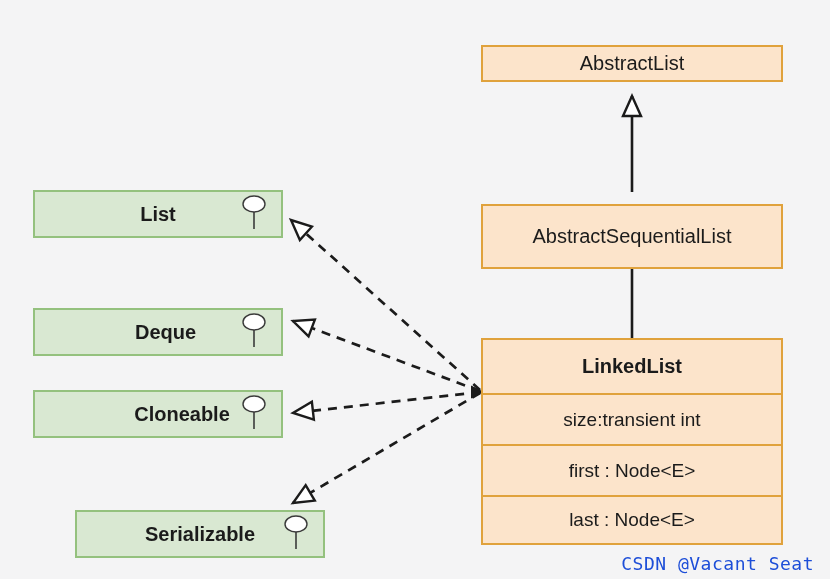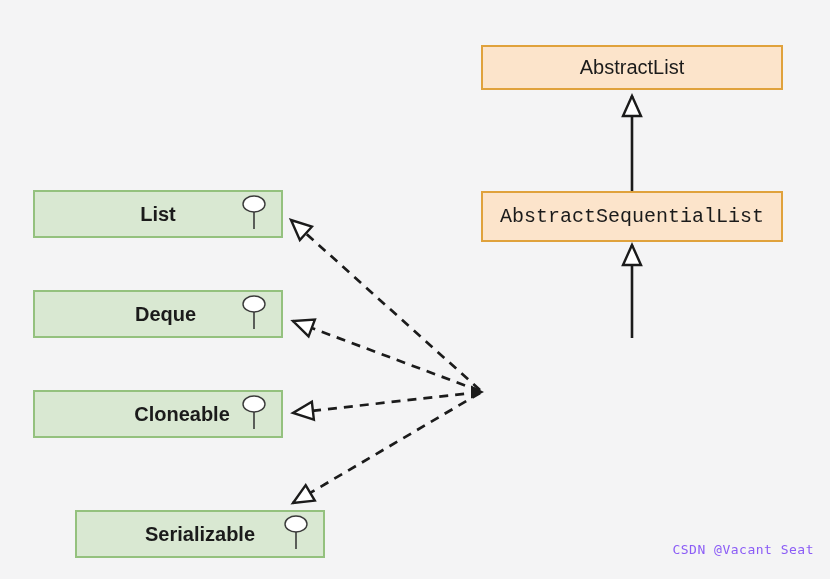--- a/index.html
+++ b/index.html
@@ -21,22 +21,22 @@
     position: absolute;
     left: 481px;
     width: 302px;
     background: #fce4cb;
     border: 2px solid #e0a23c;
     display: flex;
     align-items: center;
     justify-content: center;
     font-size: 20px;
   }
-  #box-abstractlist { top: 45px; height: 45px; }
-  #box-abstractsequentiallist { top: 191px; height: 51px; font-family: Liberation Mono, monospace; }
+  #box-abstractlist { top: 45px; height: 37px; }
+  #box-abstractsequentiallist { top: 204px; height: 65px; }
 
   #box-linkedlist {
     position: absolute;
     left: 481px;
     top: 338px;
     width: 302px;
     height: 207px;
     background: #fce4cb;
     border: 2px solid #e0a23c;
     display: grid;
@@ -59,40 +59,40 @@
     height: 48px;
     background: #d9e8d2;
     border: 2px solid #94c17e;
     display: flex;
     align-items: center;
     justify-content: center;
     font-weight: bold;
     font-size: 20px;
   }
   #iface-list         { top: 190px; }
-  #iface-deque        { top: 290px; padding-left: 15px; }
+  #iface-deque        { top: 308px; padding-left: 15px; }
   #iface-cloneable    { top: 390px; padding-left: 48px; }
   #iface-serializable { top: 510px; margin-left: 42px; }
 
   .lollipop {
     position: absolute;
     right: 14px;
     top: 3px;
     width: 26px;
     height: 38px;
   }
 
   
   #watermark {
     position: absolute;
     right: 16px;
-    bottom: 22px;
+    bottom: 5px;
     font-family: "DejaVu Sans Mono", monospace;
-    font-size: 13px;
-    color: #8b5cf6;
+    font-size: 18px;
+    color: #1d4ed8;
     letter-spacing: 0.5px;
   }
 </style>
 </head>
 <body>
 
 <div id="stage">
 
   <svg id="arrows" width="830" height="579" viewBox="0 0 830 579">
     <defs>
@@ -113,20 +113,26 @@
   </svg>
 
   <div id="box-abstractlist" class="class-box">
     <span>AbstractList</span>
   </div>
 
   <div id="box-abstractsequentiallist" class="class-box">
     <span>AbstractSequentialList</span>
   </div>
 
+  <div id="box-linkedlist">
+    <div class="row hdr">LinkedList</div>
+    <div class="row">size:transient int</div>
+    <div class="row">first : Node&lt;E&gt;</div>
+    <div class="row">last : Node&lt;E&gt;</div>
+  </div>
 
   <div id="iface-list" class="iface-box">
     <span>List</span>
     <svg class="lollipop" viewBox="0 0 26 38">
       <ellipse cx="13" cy="9" rx="11" ry="8" fill="#ffffff" stroke="#3a3a3a" stroke-width="1.4"></ellipse>
       <line x1="13" y1="17" x2="13" y2="34" stroke="#3a3a3a" stroke-width="1.6"></line>
     </svg>
   </div>
 
   <div id="iface-deque" class="iface-box">

